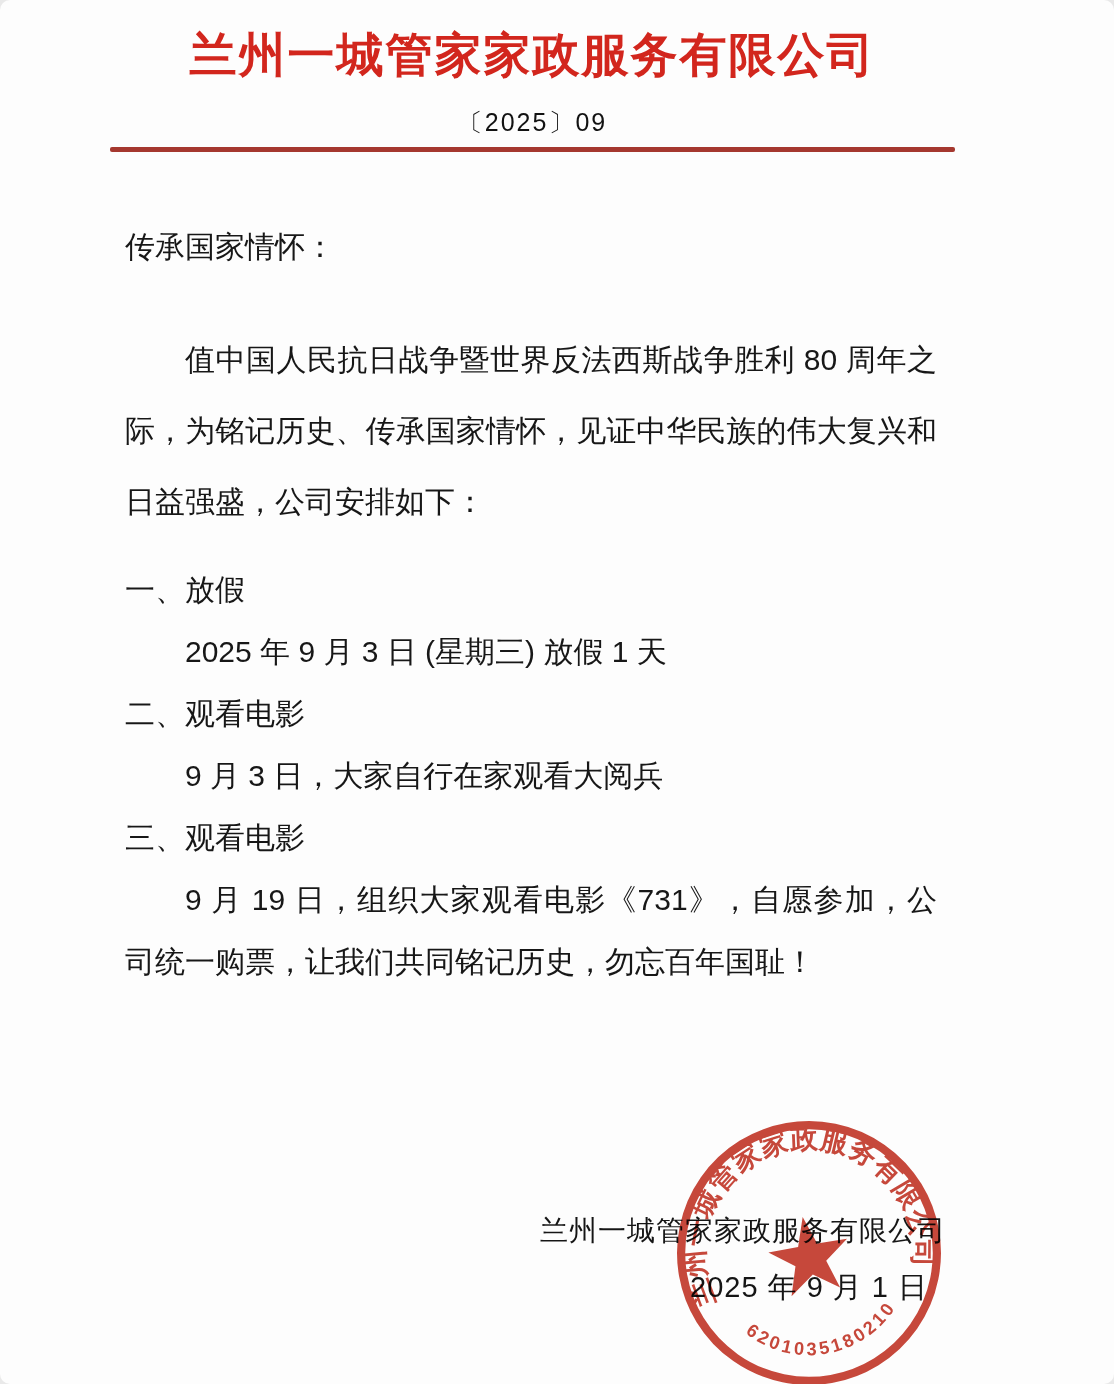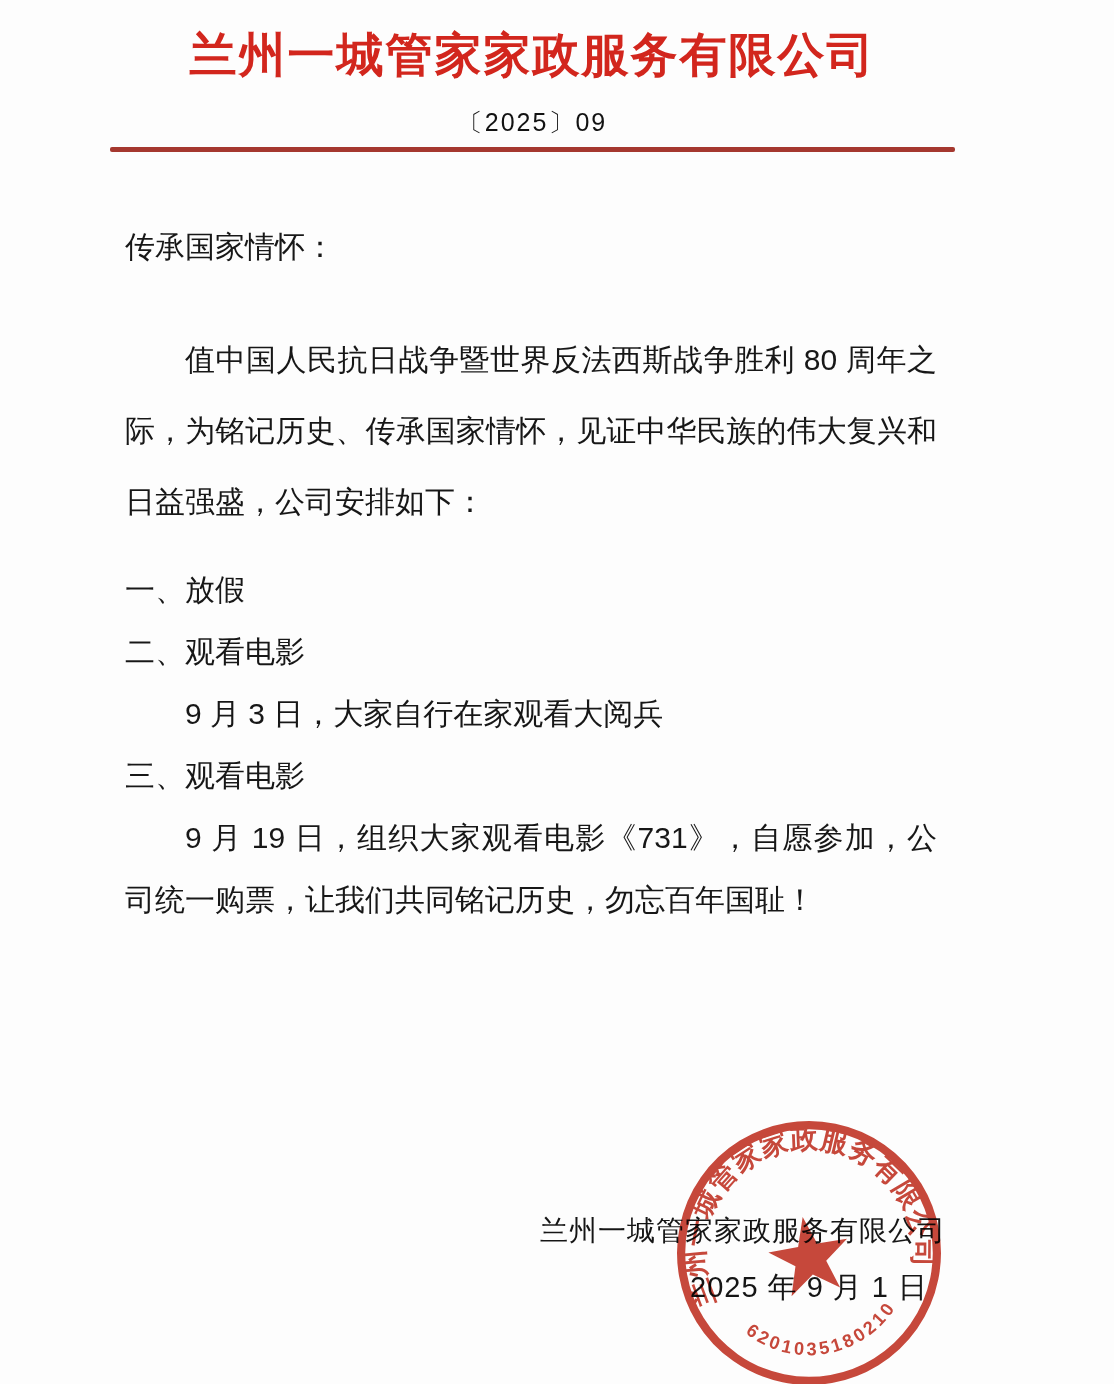--- a/index.html
+++ b/index.html
@@ -4,20 +4,21 @@
 <style>
   html, body { margin: 0; padding: 0; background: #e9e9e9; }
   .page {
     position: relative;
     width: 1114px;
     height: 1384px;
     background: #fdfdfd;
     overflow: hidden;
     font-family: "Liberation Sans", sans-serif;
     color: #1a1a1a;
+    border-radius: 10px;
   }
   .doc-title {
     position: absolute;
     top: 24px; left: 110px; width: 845px;
     margin: 0;
     text-align: center;
     font-size: 47px;
     font-weight: 800;
     letter-spacing: 2px;
     color: var(--title-red, #d2261d);
@@ -92,20 +93,21 @@
 
   <div class="red-rule"></div>
 
   <div class="doc-body">
     <p class="salutation">传承国家情怀：</p>
 
     <p class="intro">值中国人民抗日战争暨世界反法西斯战争胜利 80 周年之际，为铭记历史、传承国家情怀，见证中华民族的伟大复兴和日益强盛，公司安排如下：</p>
 
     <div class="arrangement-list">
       <p class="item-heading">一、放假</p>
+      <p class="item-detail">2025 年 9 月 3 日 (星期三) 放假 1 天</p>
 
       <p class="item-heading">二、观看电影</p>
       <p class="item-detail">9 月 3 日，大家自行在家观看大阅兵</p>
 
       <p class="item-heading">三、观看电影</p>
       <p class="item-detail">9 月 19 日，组织大家观看电影《731》，自愿参加，公司统一购票，让我们共同铭记历史，勿忘百年国耻！</p>
     </div>
   </div>
 
   <div class="sign-company">兰州一城管家家政服务有限公司</div>

